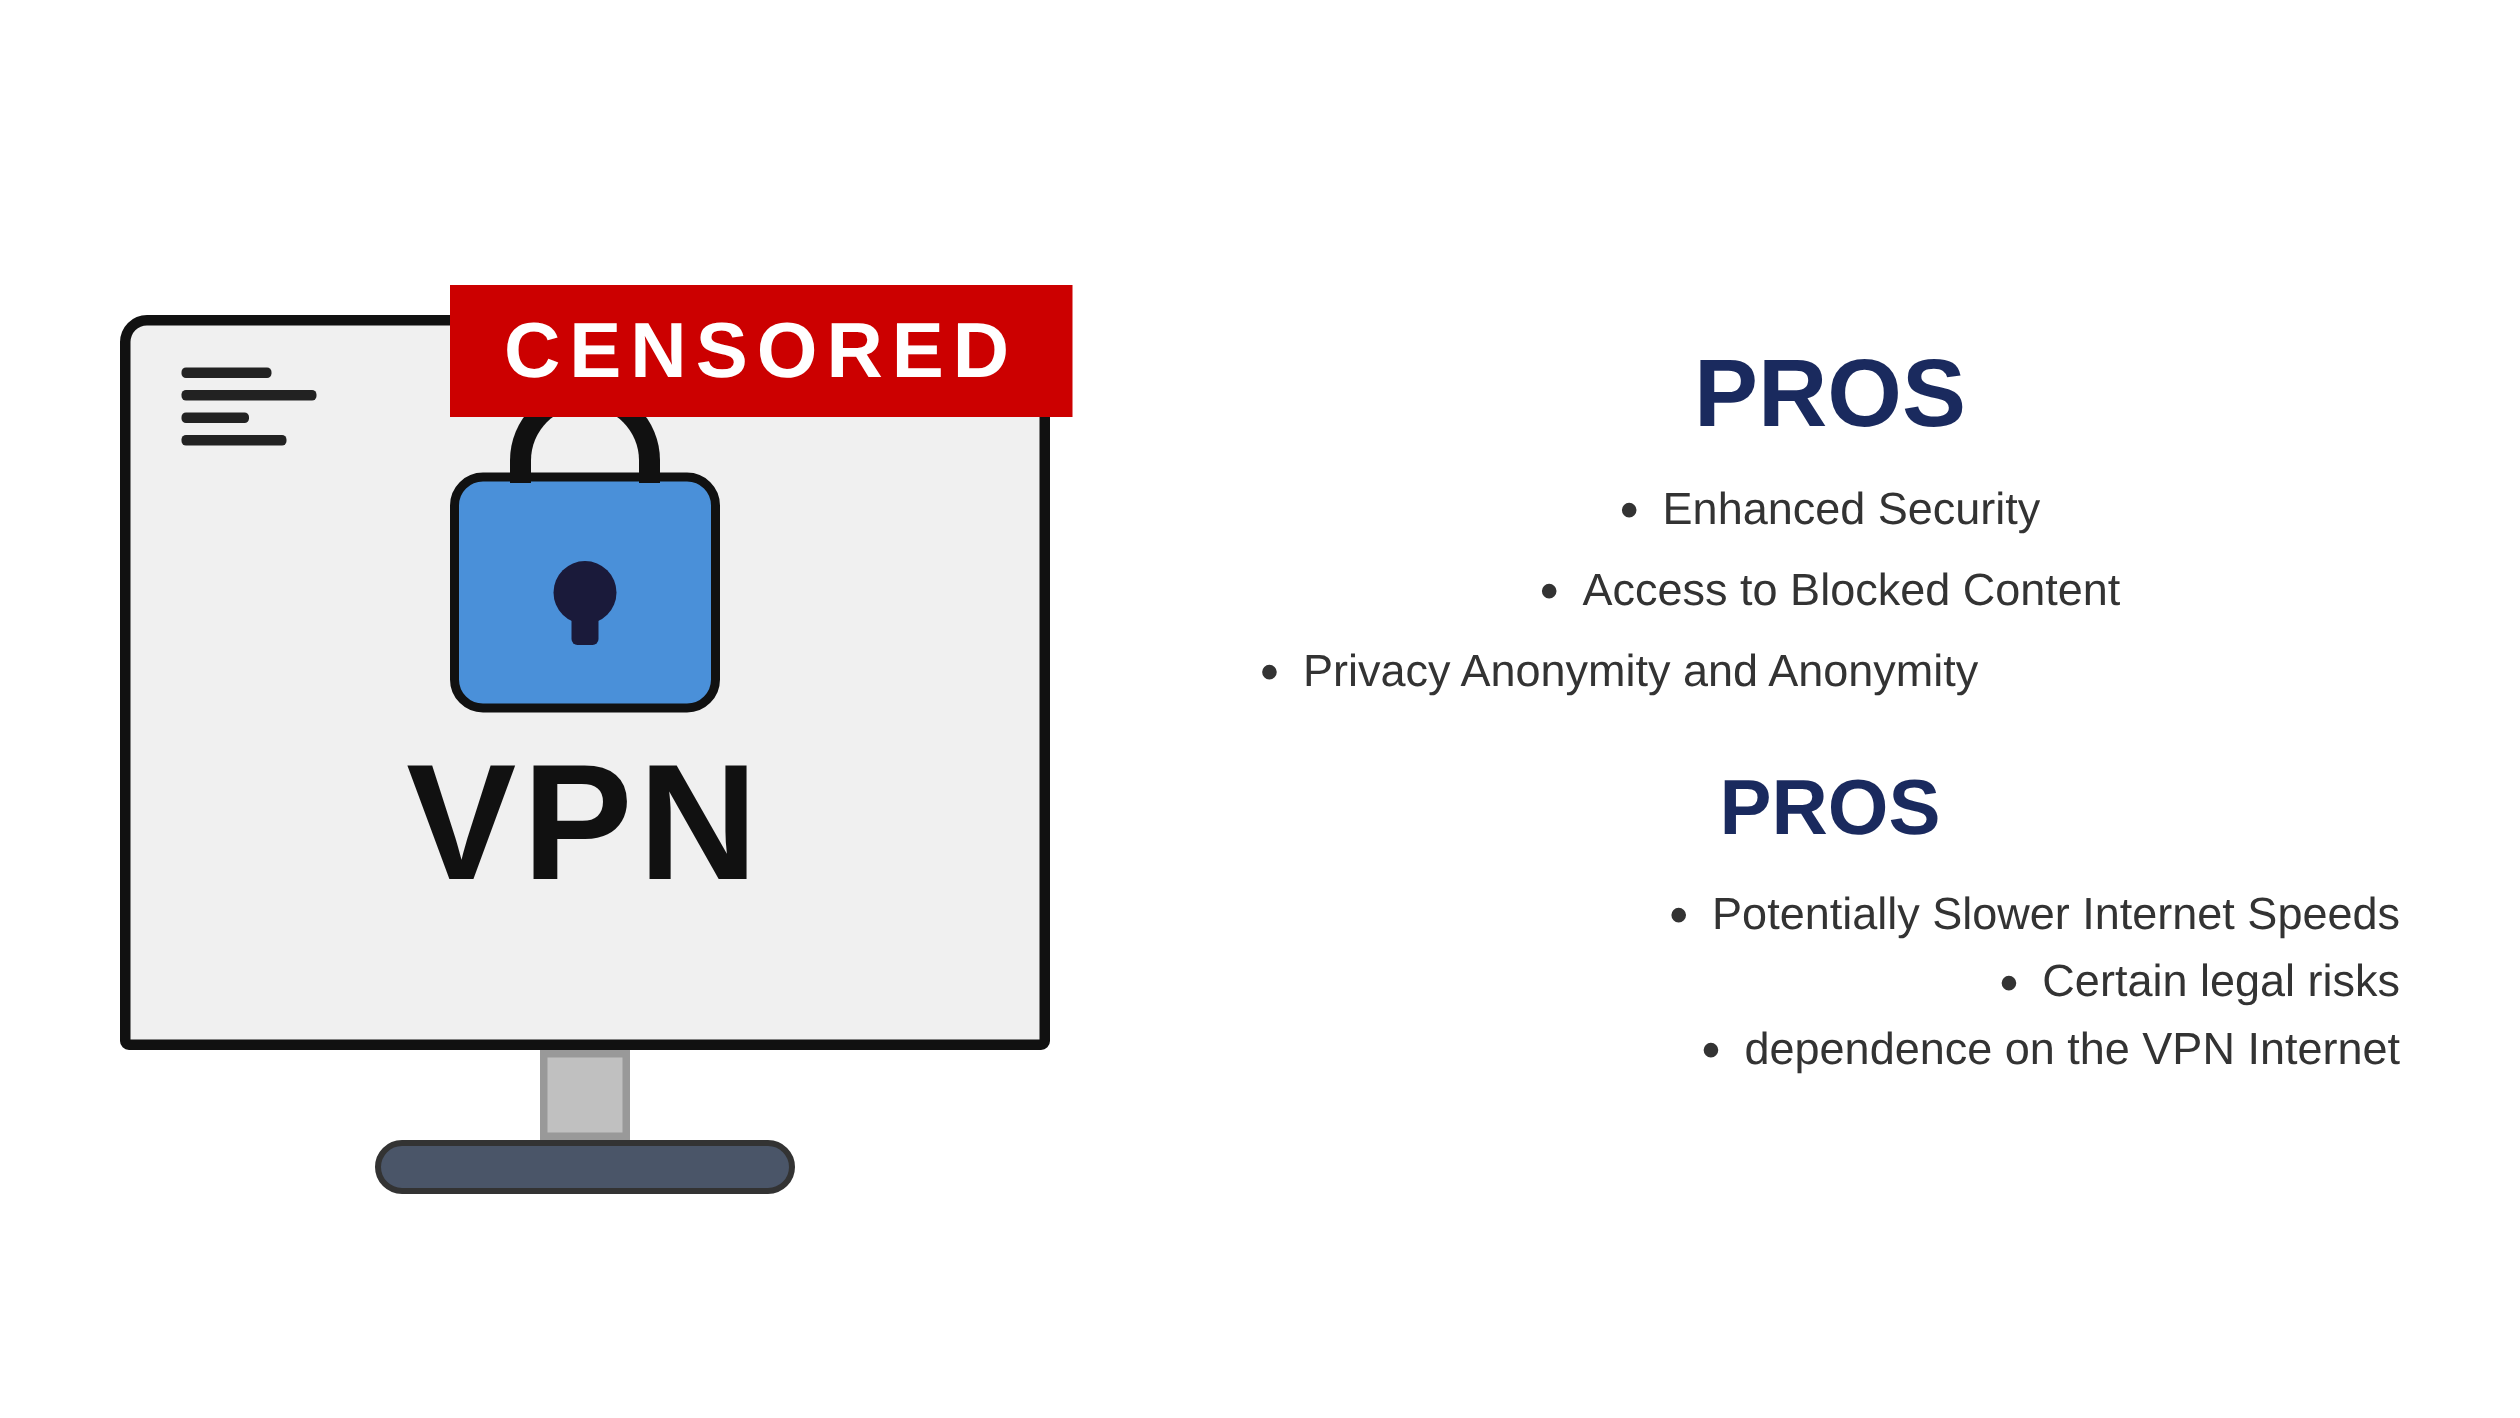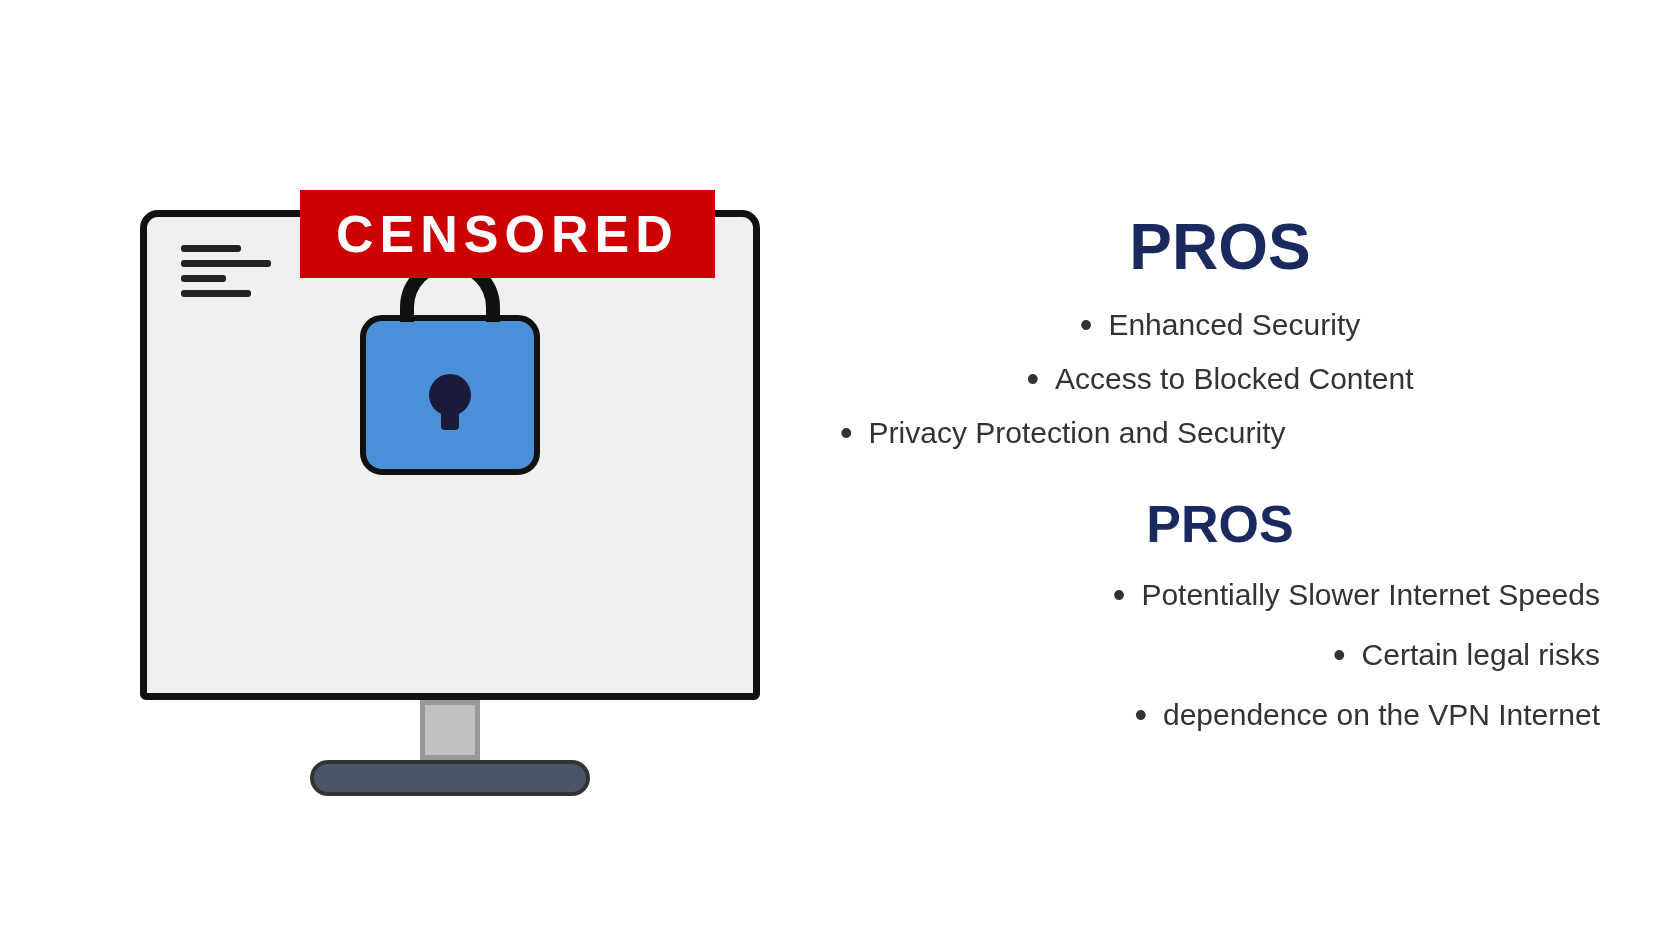--- a/index.html
+++ b/index.html
@@ -24,21 +24,21 @@
       padding: 40px 80px;
     }
 
     
     .illustration {
       position: relative;
       width: 680px;
       flex-shrink: 0;
       display: flex;
       flex-direction: column;
-      align-items: flex-end;
+      align-items: flex-start;
     }
 
     
     .censored-banner {
       position: absolute;
       top: 40px;
       left: 220px;
       background: #cc0000;
       color: #ffffff;
       font-size: 52px;
@@ -233,21 +233,21 @@
       text-align: center;
       width: 100%;
       margin-bottom: 20px;
       font-family: Arial Black, Arial, sans-serif;
     }
 
     .cons-list {
       list-style: none;
       display: flex;
       flex-direction: column;
-      gap: 18px;
+      gap: 3px;
       width: 100%;
       align-items: flex-end;
       justify-content: space-between;
     }
 
     .cons-list li {
       display: flex;
       align-items: center;
       gap: 16px;
       font-size: 30px;
@@ -281,37 +281,38 @@
           <div class="line line-4"></div>
         </div>
 
         <div class="lock-container">
           <div class="lock-shackle"></div>
           <div class="lock-body">
             <div class="keyhole"></div>
           </div>
         </div>
 
+        <div class="vpn-text">VPN</div>
 
       </div>
 
       <div class="monitor-neck"></div>
       <div class="monitor-base"></div>
     </div>
 
   </div>
 
   <div class="content">
 
     <div class="pros-section">
       <div class="pros-title">PROS</div>
       <ul class="pros-list">
         <li class="center">Enhanced Security</li>
         <li class="center">Access to Blocked Content</li>
-        <li>Privacy Protection and Security</li>
+        <li>Privacy Anonymity and Anonymity</li>
       </ul>
     </div>
 
     <div class="cons-section">
       <div class="cons-title">PROS</div>
       <ul class="cons-list">
         <li>Potentially Slower Internet Speeds</li>
         <li>Certain legal risks</li>
         <li>dependence on the VPN Internet</li>
       </ul>

